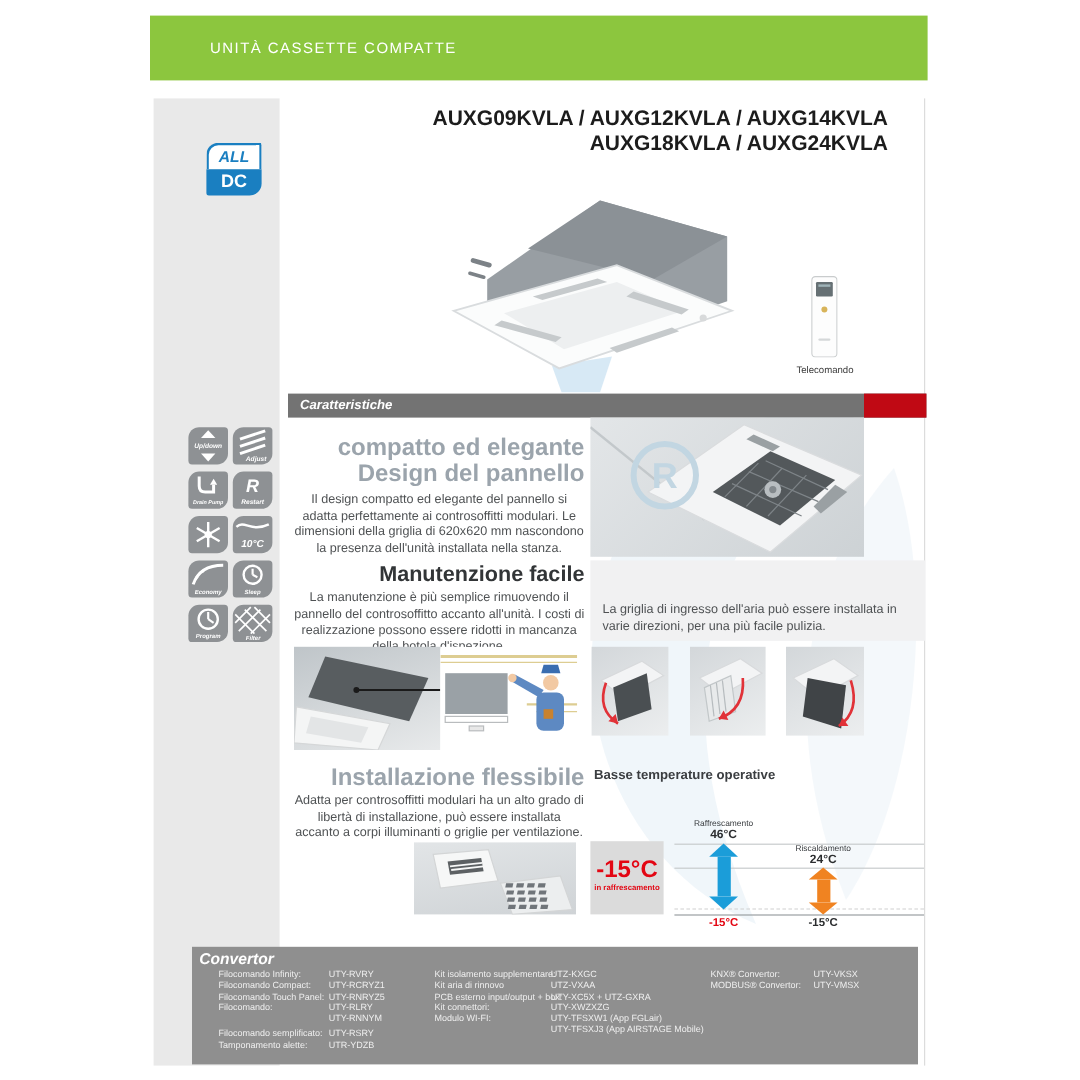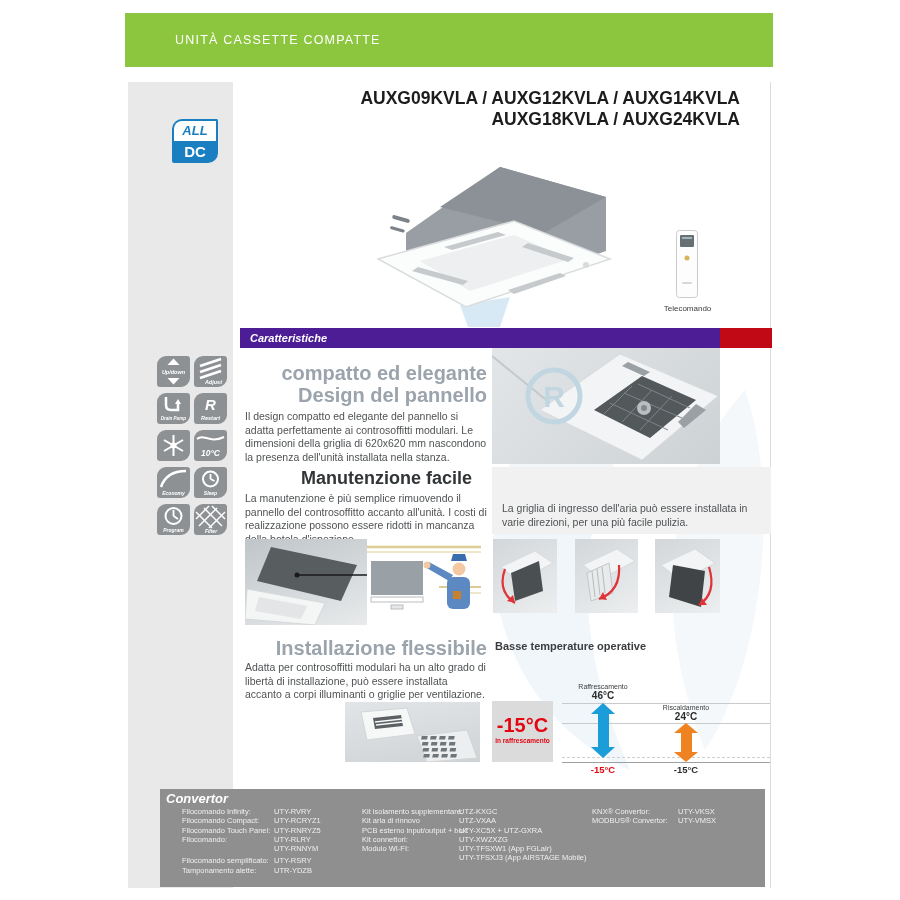--- a/index.html
+++ b/index.html
@@ -18,33 +18,33 @@
   .title{left:240px;top:88px;width:500px;text-align:right;font-weight:bold;font-size:17.5px;line-height:21px;color:#1c1c1c;}
 
   .alldc{left:172px;top:119px;width:46px;height:44px;font-weight:bold;text-align:center;}
   .alldc-top{height:20px;background:#ffffff;border:2px solid #1a7fc1;border-bottom:none;border-radius:10px 2px 0 0;
              color:#1a7fc1;font-style:italic;font-size:13px;line-height:19px;}
   .alldc-bottom{height:22px;background:#1a7fc1;border-radius:0 0 10px 2px;color:#ffffff;font-size:15px;line-height:21px;}
 
   .remote-label{left:640px;top:304px;width:95px;text-align:center;font-size:8px;color:#3a3a3a;}
 
   
-  .banner{left:240px;top:328px;width:532px;height:20px;background:#4c1d95;}
+  .banner{left:240px;top:328px;width:532px;height:20px;background:#737373;}
   .banner span{color:#fff;font-weight:bold;font-style:italic;font-size:11px;line-height:20px;margin-left:10px;display:inline-block;}
   .banner-end{position:absolute;right:0;top:0;width:52px;height:20px;background:#c00914;}
 
   
   .ficon{width:33px;height:31px;background:#8e9194;border-radius:9px 3px 9px 3px;overflow:hidden;}
   .ficon svg{display:block;}
   .ficon text{fill:#ffffff;font-family:"Liberation Sans",sans-serif;font-style:italic;font-weight:bold;}
 
   
   .sec-head-gray{width:242px;text-align:right;font-weight:bold;font-size:20px;line-height:22px;color:#9ba4ac;}
   .sec-head-dark{width:242px;text-align:right;font-weight:bold;font-size:18px;line-height:20px;color:#323537;}
-  .sec-body{width:242px;text-align:left;font-size:10.5px;line-height:13.5px;color:#4f5254;}
+  .sec-body{width:242px;text-align:center;font-size:10.5px;line-height:13.5px;color:#4f5254;}
 
   .sidenote-box{left:492px;top:467px;width:279px;height:67px;background:#f1f1f2;}
   .sidenote{left:502px;top:500px;width:252px;font-size:10.5px;line-height:14px;color:#4f5254;}
 
   
   .photo{background:linear-gradient(135deg,#e3e6e8 0%,#cdd2d5 100%);}
   .photo2{background:linear-gradient(160deg,#bfc5c9 0%,#e8eaeb 100%);}
   .photo3{background:linear-gradient(150deg,#d3d7da 0%,#eceeef 100%);}
   .photo4{background:linear-gradient(170deg,#e2e5e7 0%,#cfd3d6 100%);}
   .draw{background:#ffffff;}
@@ -234,21 +234,21 @@
       </g>
       <circle cx="152" cy="60" r="7" fill="#b9bec1"></circle>
         <circle cx="152" cy="60" r="3" fill="#83898d"></circle>
       <polygon points="136,14 158,24 152,28 130,18" fill="#9aa0a3"></polygon>
       <polygon points="204,56 214,62 192,80 186,74" fill="#9aa0a3"></polygon>
       <circle cx="62" cy="48" r="26" stroke="#c2d6e2" stroke-width="5" fill="none"></circle>
       <text x="62" y="59" font-size="30" font-weight="bold" text-anchor="middle" fill="#c2d6e2" font-family="Liberation Sans,sans-serif">R</text>
     </svg>
   </div>
 
-  <div class="abs sec-head-dark" style="left:230px;top:468px">Manutenzione facile</div>
+  <div class="abs sec-head-dark" style="left:245px;top:468px">Manutenzione facile</div>
   <div class="abs sec-body" style="left:245px;top:492px">La manutenzione è più semplice rimuovendo il pannello del controsoffitto accanto all'unità. I costi di realizzazione possono essere ridotti in mancanza della botola d'ispezione.</div>
 
   <div class="abs sidenote-box"></div>
   <div class="abs sidenote" style="top:501px">La griglia di ingresso dell'aria può essere installata in varie direzioni, per una più facile pulizia.</div>
 
   <div class="abs photo2" style="left:245px;top:539px;width:122px;height:86px">
     <svg width="122" height="86" viewBox="0 0 122 86">
       <polygon points="26,8 112,26 96,62 12,42" fill="#585d60"></polygon>
       <polygon points="2,50 80,64 70,86 0,80" fill="#f4f5f5" stroke="#d5d7d8"></polygon>
       <polygon points="14,58 62,67 56,80 10,72" fill="#e3e5e6"></polygon>

